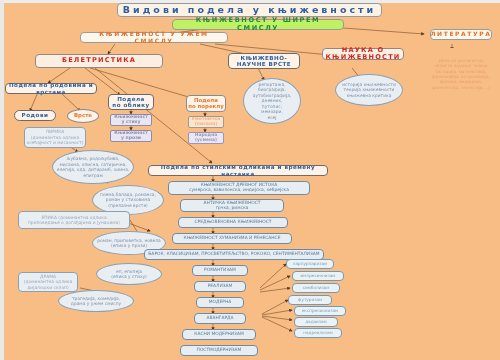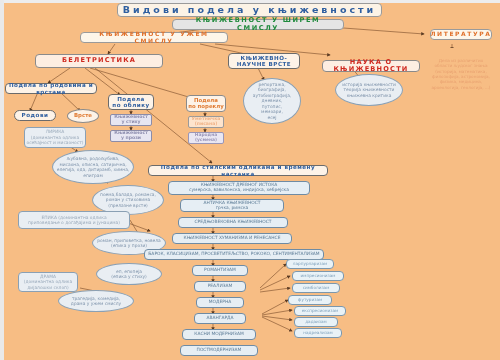--- a/index.html
+++ b/index.html
@@ -19,21 +19,21 @@
     white-space:pre-line;
   }
   
   .rounded{border-radius:4px;}
   .pill{border-radius:999px;}
   .ell{border-radius:50%;}
   .rect{border-radius:2px;}
 
   
   .t-title{background:#fcf3e6;border:1px solid #9a9a9a;color:#2f5fa0;font-weight:bold;letter-spacing:3px;font-size:9.5px;}
-  .t-green{background:#e5e5e5;border:1px solid #9a9a9a;color:#1f8a3c;font-weight:bold;letter-spacing:1.6px;font-size:6.6px;}
+  .t-green{background:#bef264;border:1px solid #9a9a9a;color:#1f8a3c;font-weight:bold;letter-spacing:1.6px;font-size:6.6px;}
   .t-orange{background:#fdf6ea;border:1px solid #9a9a9a;color:#e0702a;font-weight:bold;letter-spacing:1.6px;font-size:6px;}
   .t-red{background:#fdeee2;border:1px solid #8a8a8a;color:#d0291f;font-weight:bold;letter-spacing:1.2px;font-size:6.6px;}
   .t-blue{background:#fdf3e8;border:1px solid #6b6b6b;color:#2f5fa0;font-weight:bold;font-size:5.6px;letter-spacing:.5px;}
   .t-orangeb{background:#fdf3e8;border:1px solid #8a8a8a;color:#e07a32;font-weight:bold;font-size:5.4px;}
   .t-lilac{background:#e7e6f2;border:1px solid #8c8ca8;color:#8f8fb0;font-size:4.6px;font-weight:bold;}
   .t-peachsm{background:#fde4cd;border:1px solid #9a9a9a;color:#f0b489;font-size:4.6px;font-weight:bold;}
   .t-ell{background:#e9eef3;border:1px solid #8aa0b4;color:#7e93ab;font-size:4.4px;line-height:1.25;}
   .t-ellp{background:#e9eef3;border:1px solid #8aa0b4;color:#9aaabb;font-size:4.4px;line-height:1.25;}
   .t-chip{background:#e6eef4;border:1px solid #6f8ba3;color:#5b7b96;font-size:4.4px;}
   .t-chipr{background:#e9f2f7;border:1px solid #7b97ad;color:#7fa2bd;font-size:4.2px;}
@@ -135,21 +135,21 @@
 
   <div class="node rounded t-blue" style="left:228px;top:53px;width:72px;height:16px;">КЊИЖЕВНО-НАУЧНЕ ВРСТЕ</div>
   <div class="node ell t-ell" style="left:243px;top:78px;width:58px;height:46px;">репортажа,
 биографија,
 аутобиографија,
 дневник,
 путопис,
 мемоари,
 есеј</div>
 
-  <div class="node rounded t-red" style="left:322px;top:60px;width:98px;height:12px;">НАУКА О КЊИЖЕВНОСТИ</div>
+  <div class="node rounded t-red" style="left:322px;top:48px;width:82px;height:12px;">НАУКА О КЊИЖЕВНОСТИ</div>
   <div class="node ell t-ell" style="left:335px;top:74px;width:68px;height:32px;">историја књижевности
 теорија књижевности
 књижевна критика</div>
 
   <div class="node rounded t-blue" style="left:5px;top:83px;width:92px;height:11px;">Подела по родовима и врстама</div>
   <div class="node pill t-blue" style="left:14px;top:110px;width:42px;height:11px;">Родови</div>
   <div class="node ell t-orangeb" style="left:67px;top:109px;width:32px;height:14px;">Врсте</div>
 
   <div class="node rounded t-ellp" style="left:24px;top:127px;width:62px;height:21px;">ЛИРИКА
 (доминантна одлика

